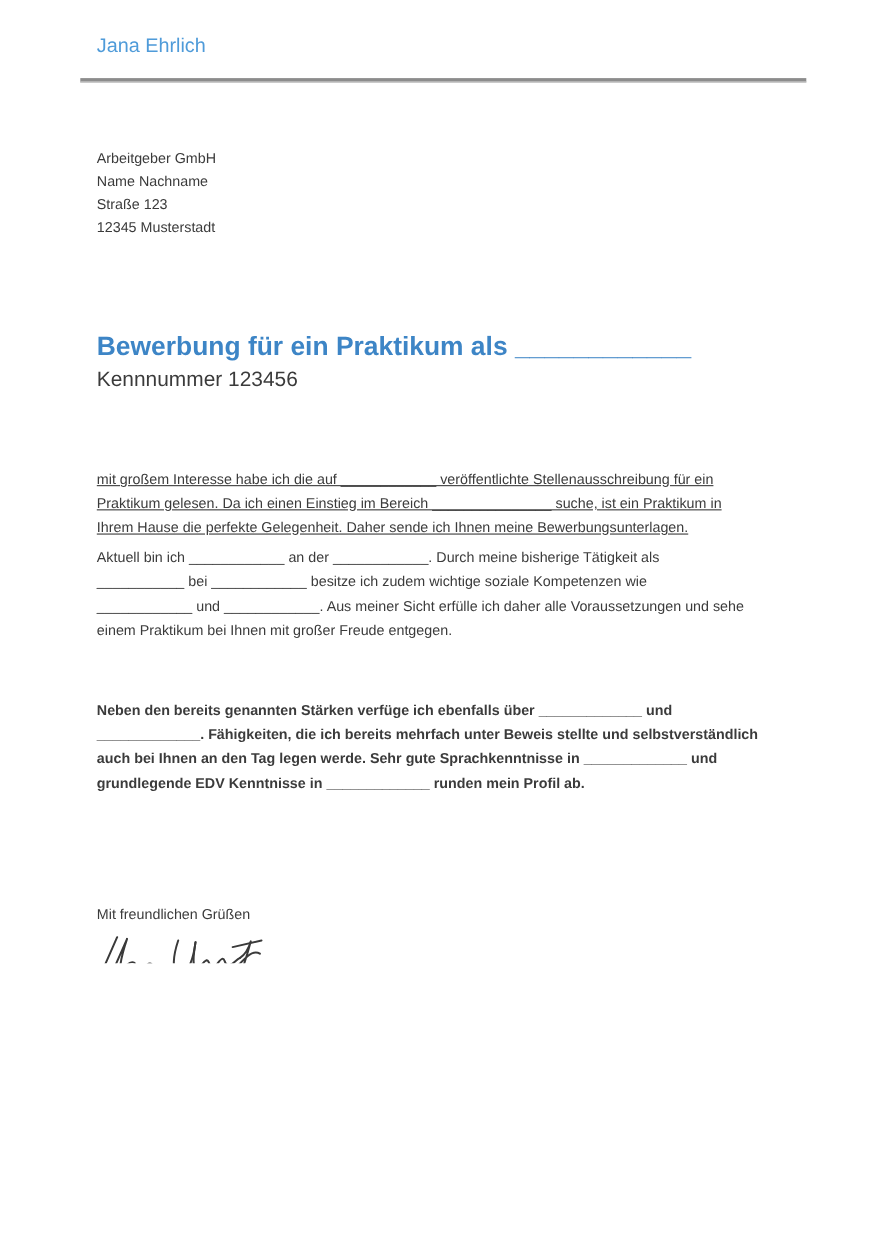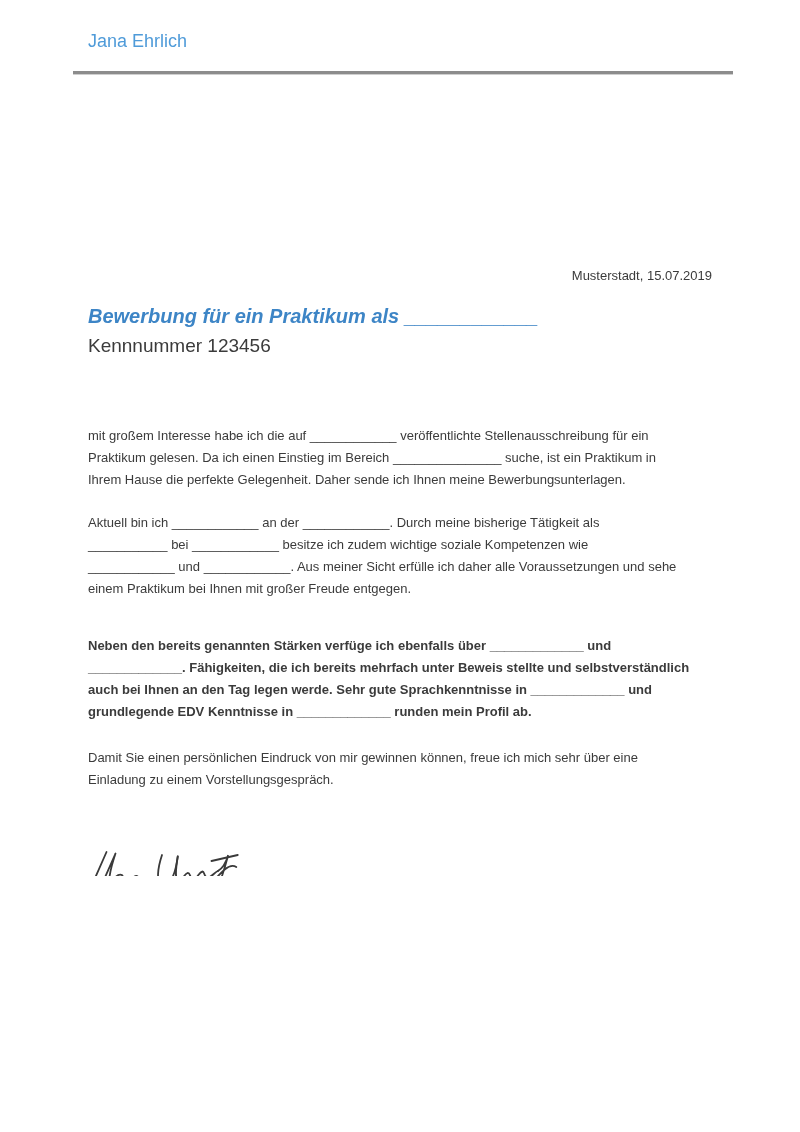--- a/index.html
+++ b/index.html
@@ -39,75 +39,78 @@
   .recipient{
     top:133px;left:88px;
     font-size:13px;line-height:21px;
   }
   .date-line{
     top:268px;left:88px;width:624px;
     font-size:13px;text-align:right;
   }
   .subject-title{
     top:304px;left:88px;width:640px;
-    font-size:20px;line-height:24px;font-weight:bold;
+    font-size:24px;line-height:24px;font-weight:bold;
     color:var(--accent_blue);
-    font-style:italic;
   }
   .subject-ref{
     top:337px;left:88px;
     font-size:19px;line-height:18px;
   }
   .body-text{
     left:88px;width:632px;
     font-size:13px;line-height:22px;
     white-space:pre-line;
   }
   .salutation{top:382px;}
-  .para-1{top:425px;}
-  .para-2{top:512px;}
+  .para-1{top:425px;text-decoration:underline;}
+  .para-2{top:496px;}
   .para-3{top:635px;font-weight:bold;}
   .para-4{top:747px;}
   .closing{top:820px;}
   .signature{top:846px;left:84px;}
   .signer-name{
     top:901px;left:88px;
     font-size:13px;line-height:18px;
   }
 </style>
 </head>
 <body>
 
 <div class="page">
 
   <div class="abs sender-name">Jana Ehrlich</div>
 
   <div class="abs rule rule-top"></div>
 
+  <div class="abs recipient">
+    <div>Arbeitgeber GmbH</div>
+    <div>Name Nachname</div>
+    <div>Straße 123</div>
+    <div>12345 Musterstadt</div>
+  </div>
 
-  <div class="abs date-line">Musterstadt, 15.07.2019</div>
 
   <div class="abs subject-title">Bewerbung für ein Praktikum als ____________</div>
   <div class="abs subject-ref">Kennnummer 123456</div>
 
 
   <p class="abs body-text para-1">mit großem Interesse habe ich die auf ____________ veröffentlichte Stellenausschreibung für ein
 Praktikum gelesen. Da ich einen Einstieg im Bereich _______________ suche, ist ein Praktikum in
 Ihrem Hause die perfekte Gelegenheit. Daher sende ich Ihnen meine Bewerbungsunterlagen.</p>
   <p class="abs body-text para-2">Aktuell bin ich ____________ an der ____________. Durch meine bisherige Tätigkeit als
 ___________ bei ____________ besitze ich zudem wichtige soziale Kompetenzen wie
 ____________ und ____________. Aus meiner Sicht erfülle ich daher alle Voraussetzungen und sehe
 einem Praktikum bei Ihnen mit großer Freude entgegen.</p>
   <p class="abs body-text para-3">Neben den bereits genannten Stärken verfüge ich ebenfalls über _____________ und
 _____________. Fähigkeiten, die ich bereits mehrfach unter Beweis stellte und selbstverständlich
 auch bei Ihnen an den Tag legen werde. Sehr gute Sprachkenntnisse in _____________ und
 grundlegende EDV Kenntnisse in _____________ runden mein Profil ab.</p>
-  <p class="abs body-text para-4">Damit Sie einen persönlichen Eindruck von mir gewinnen können, freue ich mich sehr über eine
-Einladung zu einem Vorstellungsgespräch.</p>
 
+  <div class="abs body-text closing">Mit freundlichen Grüßen</div>
 
   <svg class="abs signature" width="165" height="60" viewBox="0 0 220 80" fill="none" stroke="#3a3a3a" stroke-width="2.4" stroke-linecap="round" stroke-linejoin="round">
     <path d="M8 58 C16 40 24 22 30 8"></path>
     <path d="M20 60 C28 42 36 24 42 10 C36 28 32 42 34 52 C40 42 46 36 51 39 C53 42 50 50 46 55"></path>
     <path d="M60 50 C64 42 69 38 72 41 C72 46 68 52 63 55 C68 52 76 49 82 51"></path>
     <path d="M104 12 C98 30 96 48 104 52 C114 56 122 38 125 14"></path>
     <path d="M125 14 C122 32 121 44 126 46 C131 47 133 38 138 36 C142 35 141 44 146 44 C151 44 153 35 158 34 C161 34 160 42 165 42 C170 42 174 35 179 33"></path>
     <path d="M179 33 C184 30 189 23 192 13 C187 32 181 52 173 66 C168 74 162 71 165 61 C168 51 178 40 188 31 C193 27 198 25 203 28"></path>
     <path d="M170 20 L205 12"></path>
   </svg>

